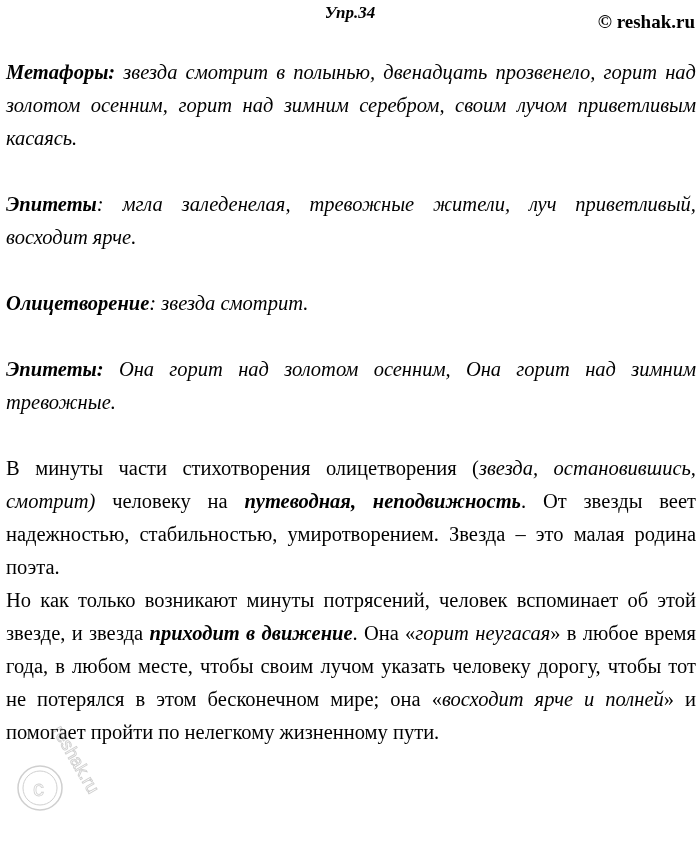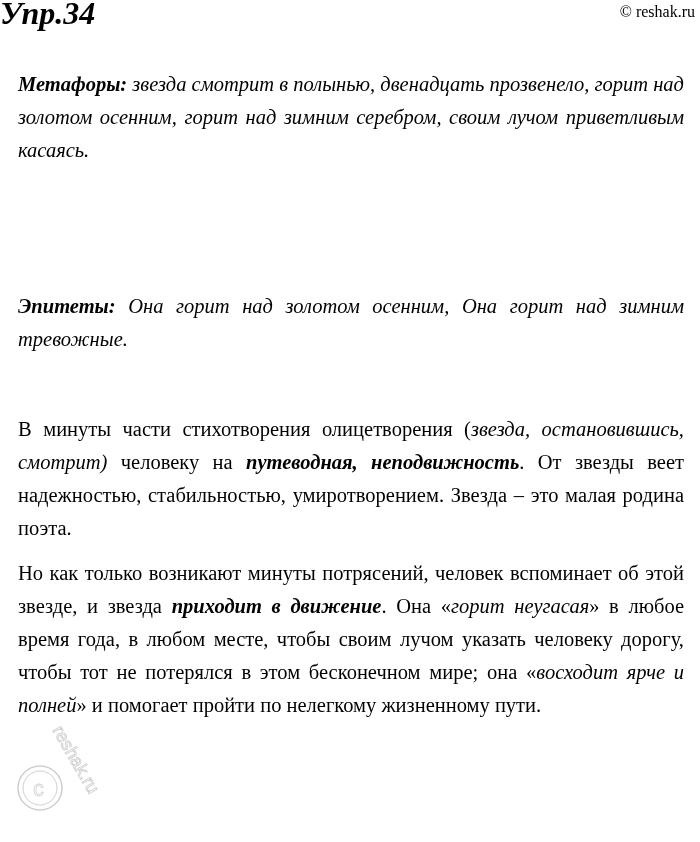--- a/index.html
+++ b/index.html
@@ -1,40 +1,42 @@
 <!DOCTYPE html>
 <html><head>
 <meta charset="utf-8">
 <style>
   html, body { margin: 0; padding: 0; background: #ffffff; }
   body { width: 700px; height: 842px; position: relative; overflow: hidden;
          font-family: "Liberation Serif", serif; color: #000; }
-  .header-title { position: absolute; top: 0px; left: 0; width: 700px; text-align: left;
-                  font-weight: bold; font-style: italic; font-size: 32px; line-height: 26px; }
-  .copyright { position: absolute; top: 1px; right: 5px; font-size: 16px; line-height: 22px; }
+  .header-title { position: absolute; top: 0px; left: 0; width: 700px; text-align: center;
+                  font-weight: bold; font-style: italic; font-size: 17px; line-height: 26px; }
+  .copyright { position: absolute; top: 11px; right: 5px; font-size: 19px; line-height: 22px; font-weight: bold; }
   .content { position: absolute; left: 6px; top: 56px; width: 690px;
              font-size: 20.5px; line-height: 33px; text-align: justify; }
-  .para { margin: 12px; }
+  .para { margin: 0; }
   .gap { height: 33px; }
   .term { font-weight: bold; font-style: italic; }
   .it { font-style: italic; }
   .bi { font-weight: bold; font-style: italic; }
   .watermark { position: absolute; left: 12px; top: 716px; width: 90px; height: 110px;
                pointer-events: none; opacity: 0.35; }
 </style>
 </head>
 <body>
 
 <div class="header-title">Упр.34</div>
 <div class="copyright">© reshak.ru</div>
 
 <div class="content">
   <p class="para"><span class="term">Метафоры:</span><span class="it"> звезда смотрит в полынью, двенадцать прозвенело, горит над золотом осенним, горит над зимним серебром, своим лучом приветливым касаясь.</span></p>
   <div class="gap"></div>
+  <p class="para"><span class="term">Эпитеты</span><span class="it">: мгла заледенелая, тревожные жители, луч приветливый, восходит ярче.</span></p>
   <div class="gap"></div>
+  <p class="para"><span class="term">Олицетворение</span><span class="it">: звезда смотрит.</span></p>
   <div class="gap"></div>
   <p class="para"><span class="term">Эпитеты:</span><span class="it"> Она горит над золотом осенним, Она горит над зимним тревожные.</span></p>
   <div class="gap"></div>
   <p class="para"><span>В минуты части стихотворения олицетворения (</span><span class="it">звезда, остановившись, смотрит)</span><span> человеку на </span><span class="bi">путеводная, неподвижность</span><span>. От звезды веет надежностью, стабильностью, умиротворением. Звезда – это малая родина поэта.</span></p>
   <p class="para"><span>Но как только возникают минуты потрясений, человек вспоминает об этой звезде, и звезда </span><span class="bi">приходит в движение</span><span>. Она «</span><span class="it">горит неугасая</span><span>» в любое время года, в любом месте, чтобы своим лучом указать человеку дорогу, чтобы тот не потерялся в этом бесконечном мире; она «</span><span class="it">восходит ярче и полней</span><span>» и помогает пройти по нелегкому жизненному пути.</span></p>
 </div>
 
 <svg class="watermark" viewBox="0 0 90 110">
   <circle cx="28" cy="72" r="22" fill="none" stroke="#777" stroke-width="1.5"></circle>
   <circle cx="28" cy="72" r="17" fill="none" stroke="#777" stroke-width="1"></circle>

